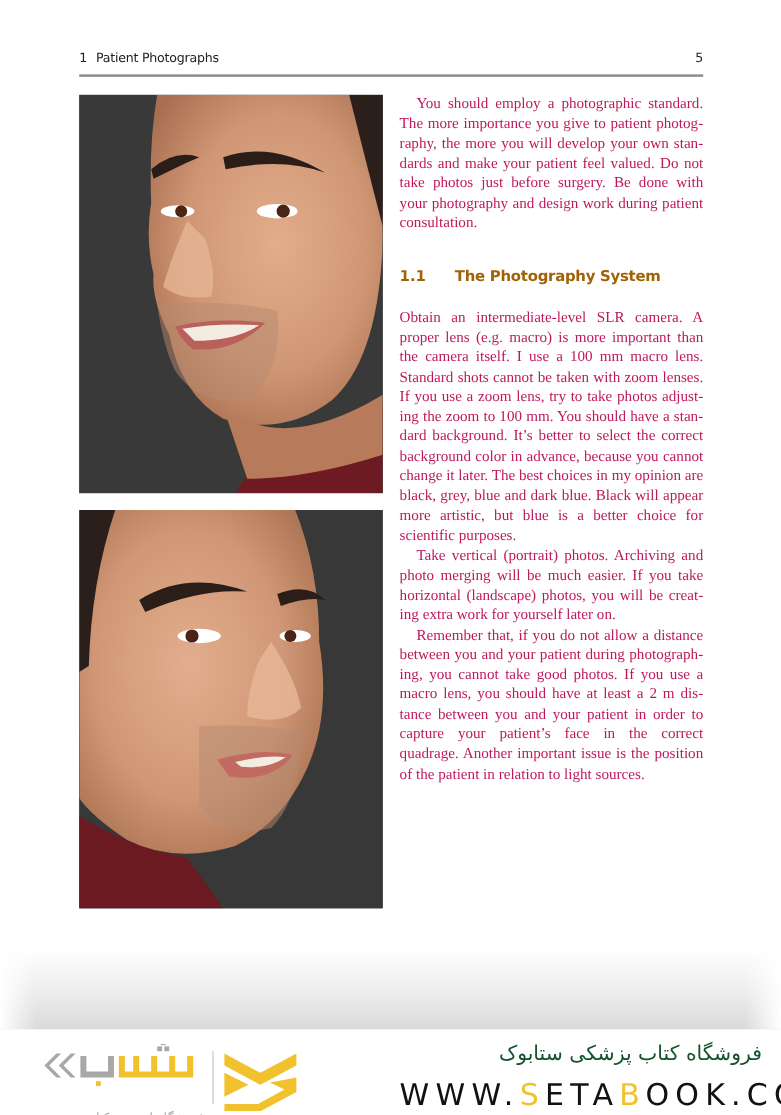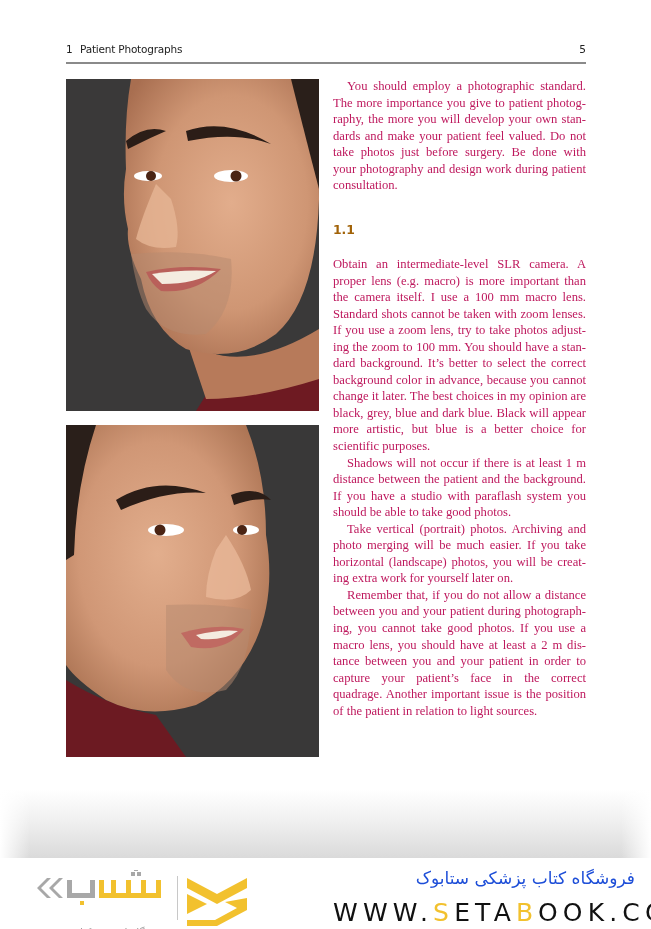--- a/index.html
+++ b/index.html
@@ -52,21 +52,21 @@
   .footer { position: absolute; left: 0; top: 858px; width: 651px; height: 71px; background: #fff; }
   .logo-wordmark { position: absolute; left: 33px; top: 12px; width: 140px; height: 36px; }
   .logo-tagline {
     position: absolute; left: 40px; top: 44px; width: 130px; height: 16px;
     font-family: "DejaVu Sans", sans-serif; font-size: 10.5px; color: #9a9a9a; direction: rtl; text-align: right; margin-top: 24px;
   }
   .logo-divider { position: absolute; left: 177px; top: 18px; width: 1px; height: 44px; background: #c8c8c8; }
   .logo-mark { position: absolute; left: 185px; top: 16px; width: 64px; height: 52px; }
   .store-name {
     position: absolute; left: 390px; top: 10px; width: 245px; height: 24px;
-    font-family: "DejaVu Sans", sans-serif; font-size: 17px; color: #1d4ed8; direction: rtl; text-align: right;
+    font-family: "DejaVu Sans", sans-serif; font-size: 17px; color: #14532d; direction: rtl; text-align: right;
   }
   .store-url {
     position: absolute; left: 333px; top: 40px; width: 310px; height: 24px;
     font-family: "DejaVu Sans", "Liberation Sans", sans-serif; font-size: 25px; letter-spacing: 5.2px; color: #111;
   }
   .store-url .accent { color: #f2c12e; }
 </style>
 </head>
 <body>
 
@@ -146,25 +146,25 @@
     <path d="M130 210 Q155 204 172 206 Q158 216 135 214 Z" fill="#f4ece0"></path>
   </svg>
 </div>
 
 <div class="text-col intro">
   <p>You should employ a photographic standard. The more importance you give to patient photog­raphy, the more you will develop your own stan­dards and make your patient feel valued. Do not take photos just before surgery. Be done with your photography and design work during patient consultation.</p>
 </div>
 
 <div class="section-head">
   <span class="sec-num">1.1</span>
+  <span class="sec-title">The Photography System</span>
 </div>
 
 <div class="text-col body-text">
   <p class="noindent">Obtain an intermediate-level SLR camera. A proper lens (e.g. macro) is more important than the camera itself. I use a 100 mm macro lens. Standard shots cannot be taken with zoom lenses. If you use a zoom lens, try to take photos adjust­ing the zoom to 100 mm. You should have a stan­dard background. It’s better to select the correct background color in advance, because you can­not change it later. The best choices in my opin­ion are black, grey, blue and dark blue. Black will appear more artistic, but blue is a better choice for scientific purposes.</p>
-  <p>Shadows will not occur if there is at least 1 m distance between the patient and the background. If you have a studio with paraflash system you should be able to take good photos.</p>
   <p>Take vertical (portrait) photos. Archiving and photo merging will be much easier. If you take horizontal (landscape) photos, you will be creat­ing extra work for yourself later on.</p>
   <p>Remember that, if you do not allow a distance between you and your patient during photograph­ing, you cannot take good photos. If you use a macro lens, you should have at least a 2 m dis­tance between you and your patient in order to capture your patient’s face in the correct quadrage. Another important issue is the position of the patient in relation to light sources.</p>
 </div>
 
 <div class="shadow-band"></div>
 
 <div class="footer">
   <svg class="logo-wordmark" viewBox="0 0 140 36">
 
     <path d="M14 8 L4 18 L14 28 L18 28 L8 18 L18 8 Z" fill="#a8a8a8"></path>

